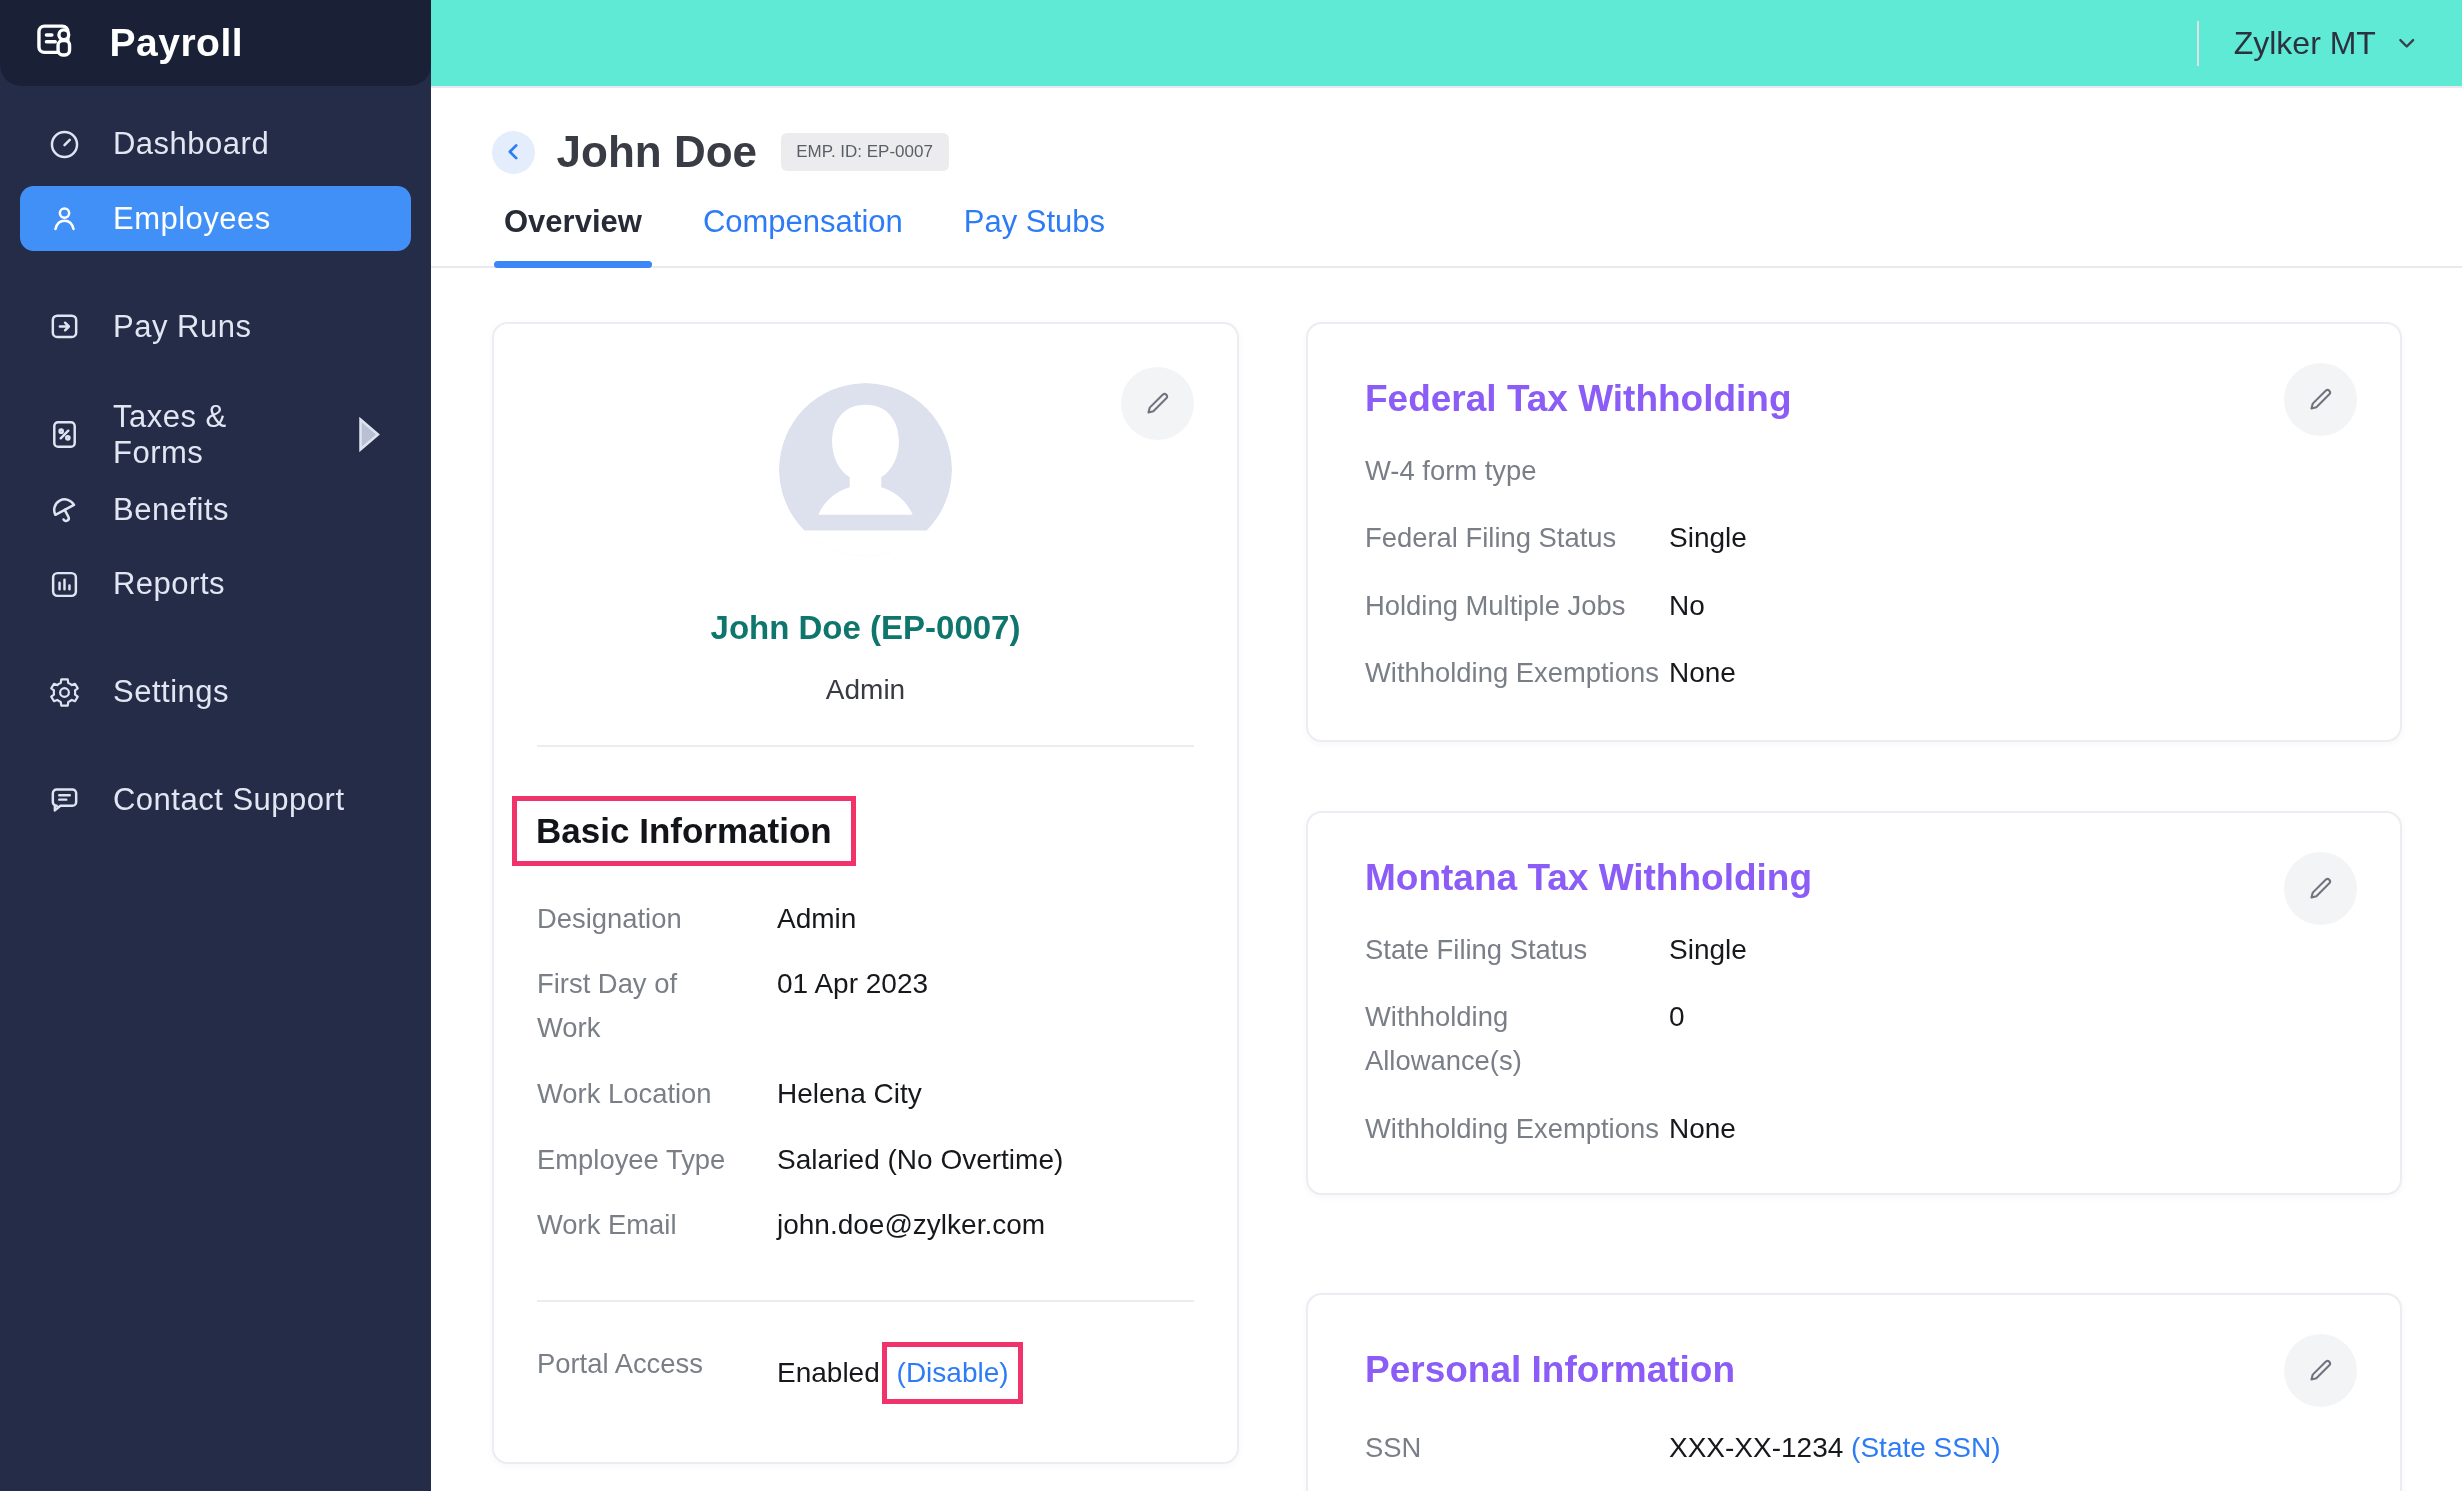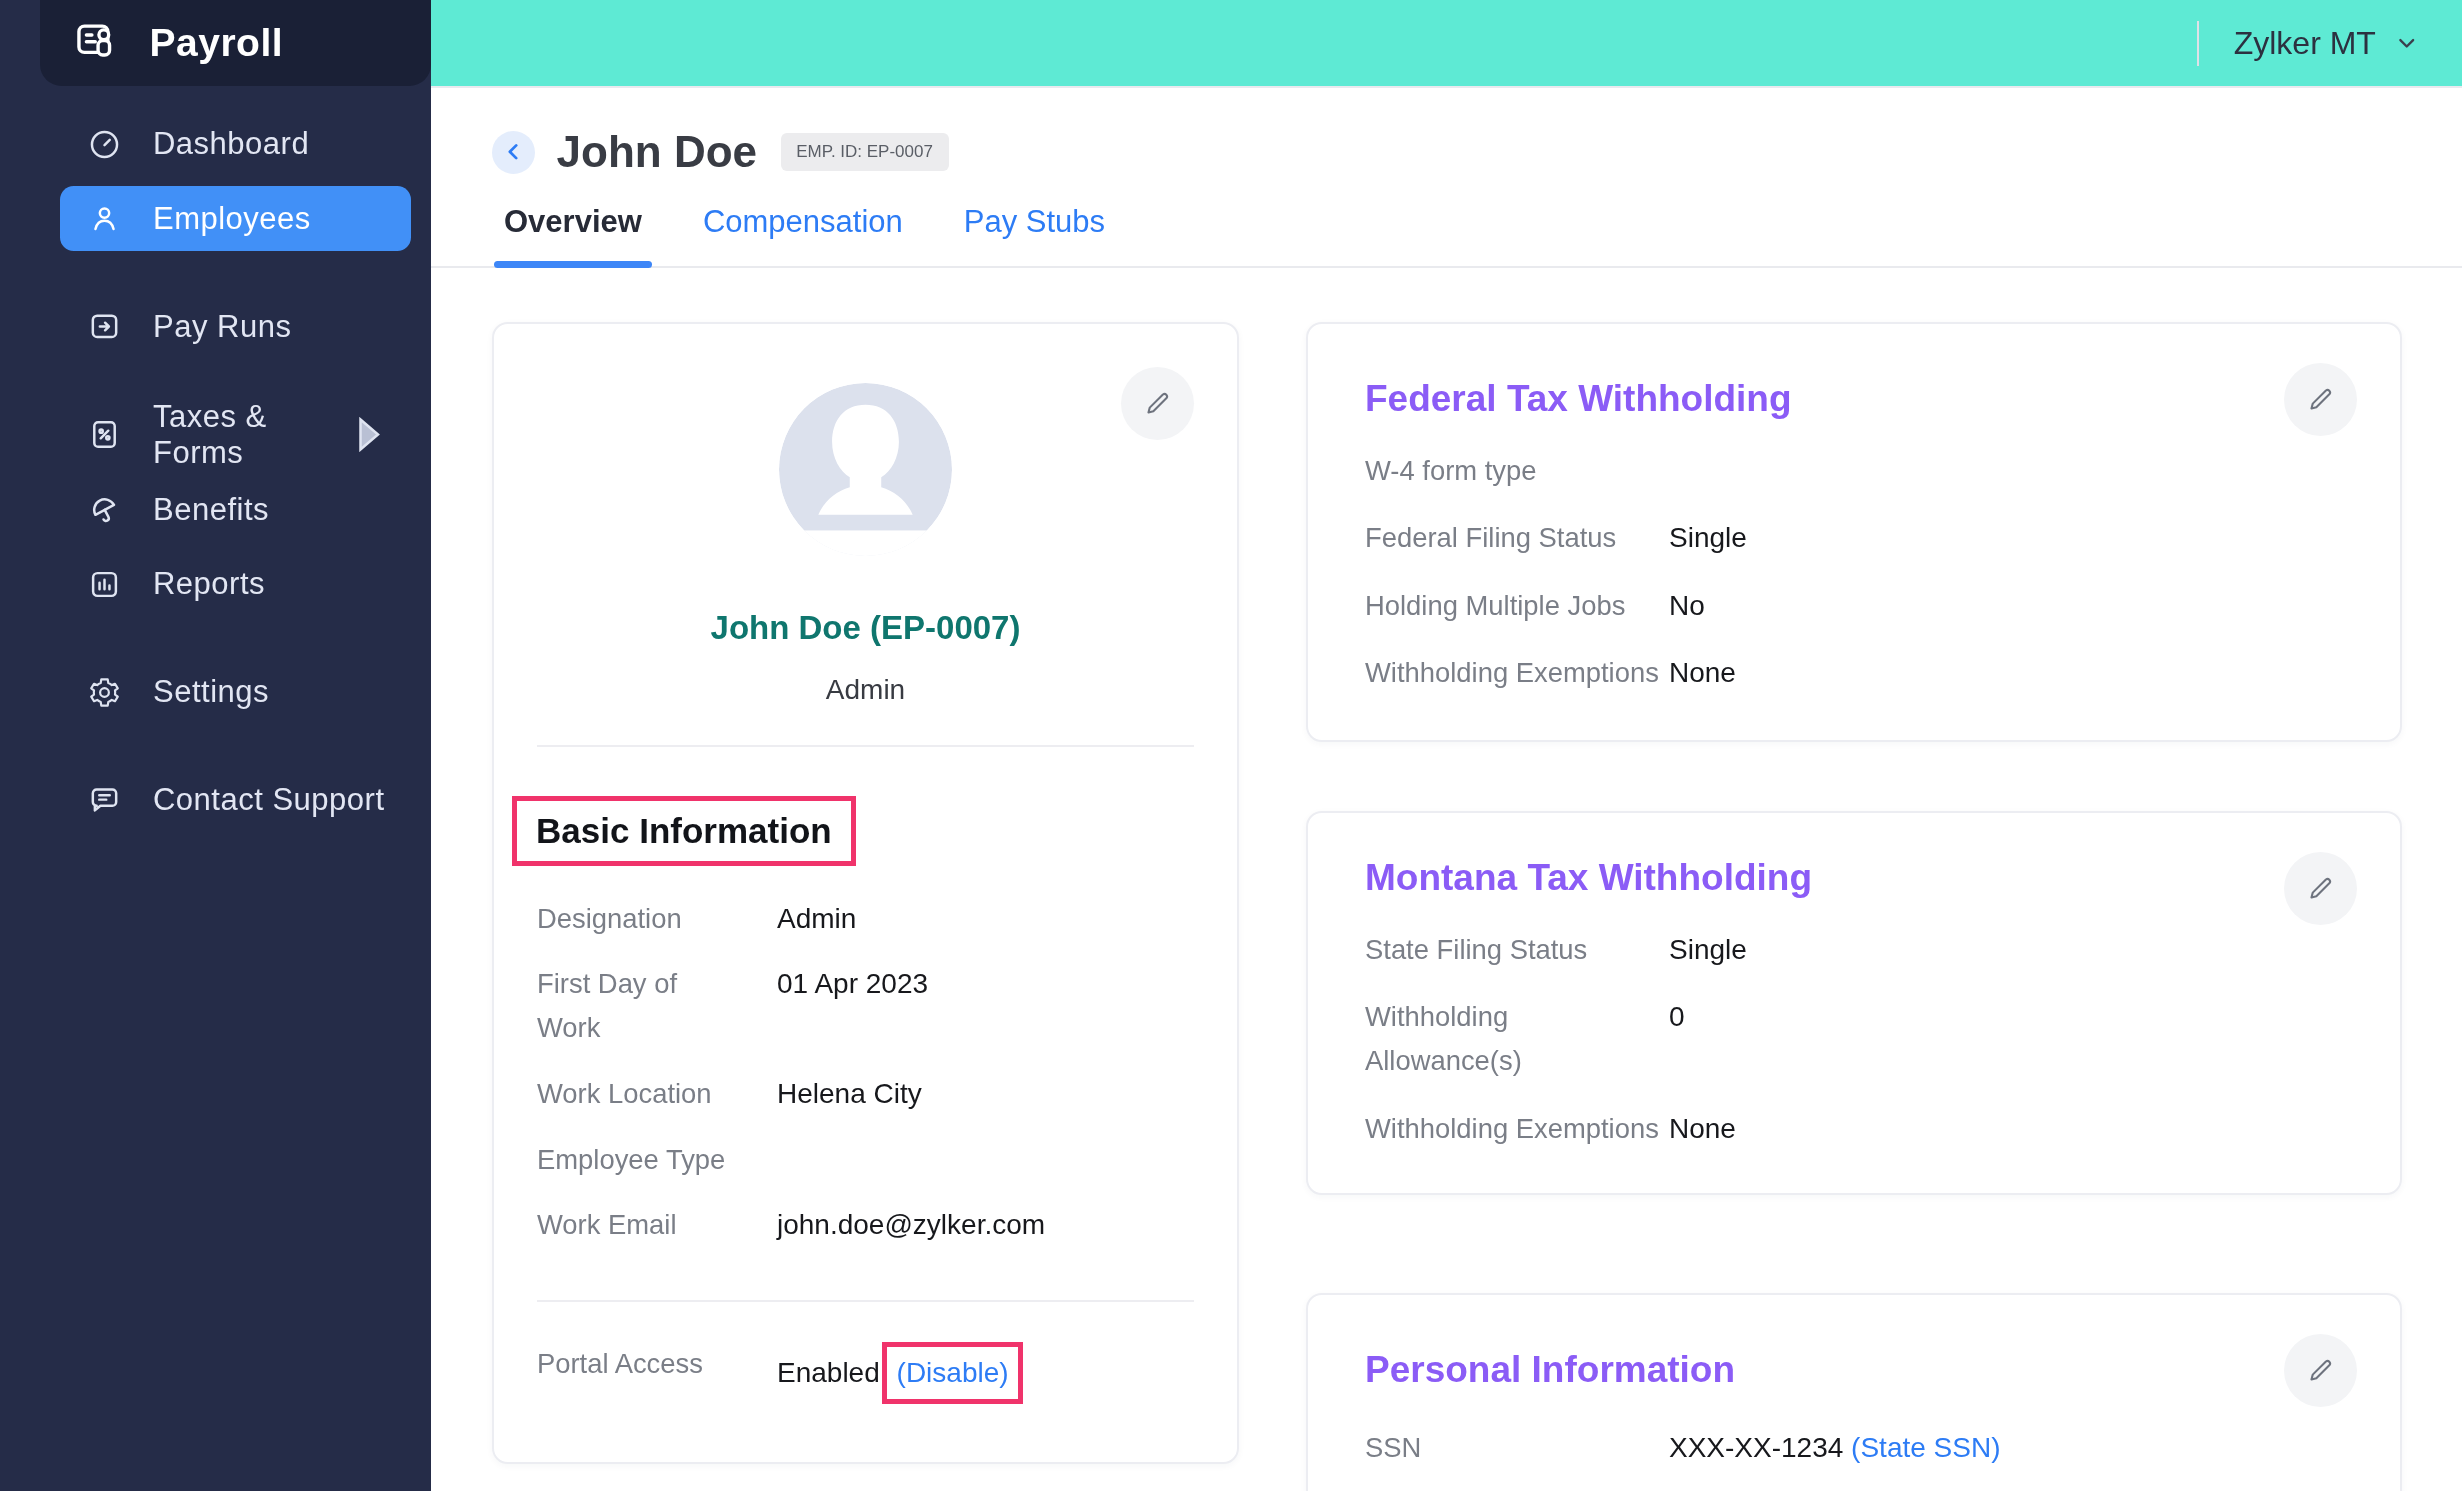--- a/index.html
+++ b/index.html
@@ -9,21 +9,21 @@
     background: #ffffff;
     color: #17181c;
   }
   .shell { display: flex; width: 2462px; height: 1492px; }
 
   
   .sidebar {
     width: 431px; height: 100%;
     background: #252c48;
     flex-shrink: 0;
-    display: flex; flex-direction: column; padding-left: 40px;
+    display: flex; flex-direction: column;
   }
   .logo-strip {
     height: 86px;
     background: #1a2036;
     border-radius: 0 0 21.6px 21.6px;
     display: flex; align-items: center;
     padding-left: 33px; gap: 25.5px;
     flex-shrink: 0;
   }
   .logo-strip .logo-text {
@@ -343,20 +343,21 @@
             <div class="field-row">
               <span class="field-label">First Day of Work</span>
               <span class="field-value">01 Apr 2023</span>
             </div>
             <div class="field-row">
               <span class="field-label">Work Location</span>
               <span class="field-value">Helena City</span>
             </div>
             <div class="field-row">
               <span class="field-label">Employee Type</span>
+              <span class="field-value">Salaried (No Overtime)</span>
             </div>
             <div class="field-row">
               <span class="field-label">Work Email</span>
               <span class="field-value">john.doe@zylker.com</span>
             </div>
           </div>
 
           <div class="portal-divider"></div>
 
           <div class="field-row portal-row">

